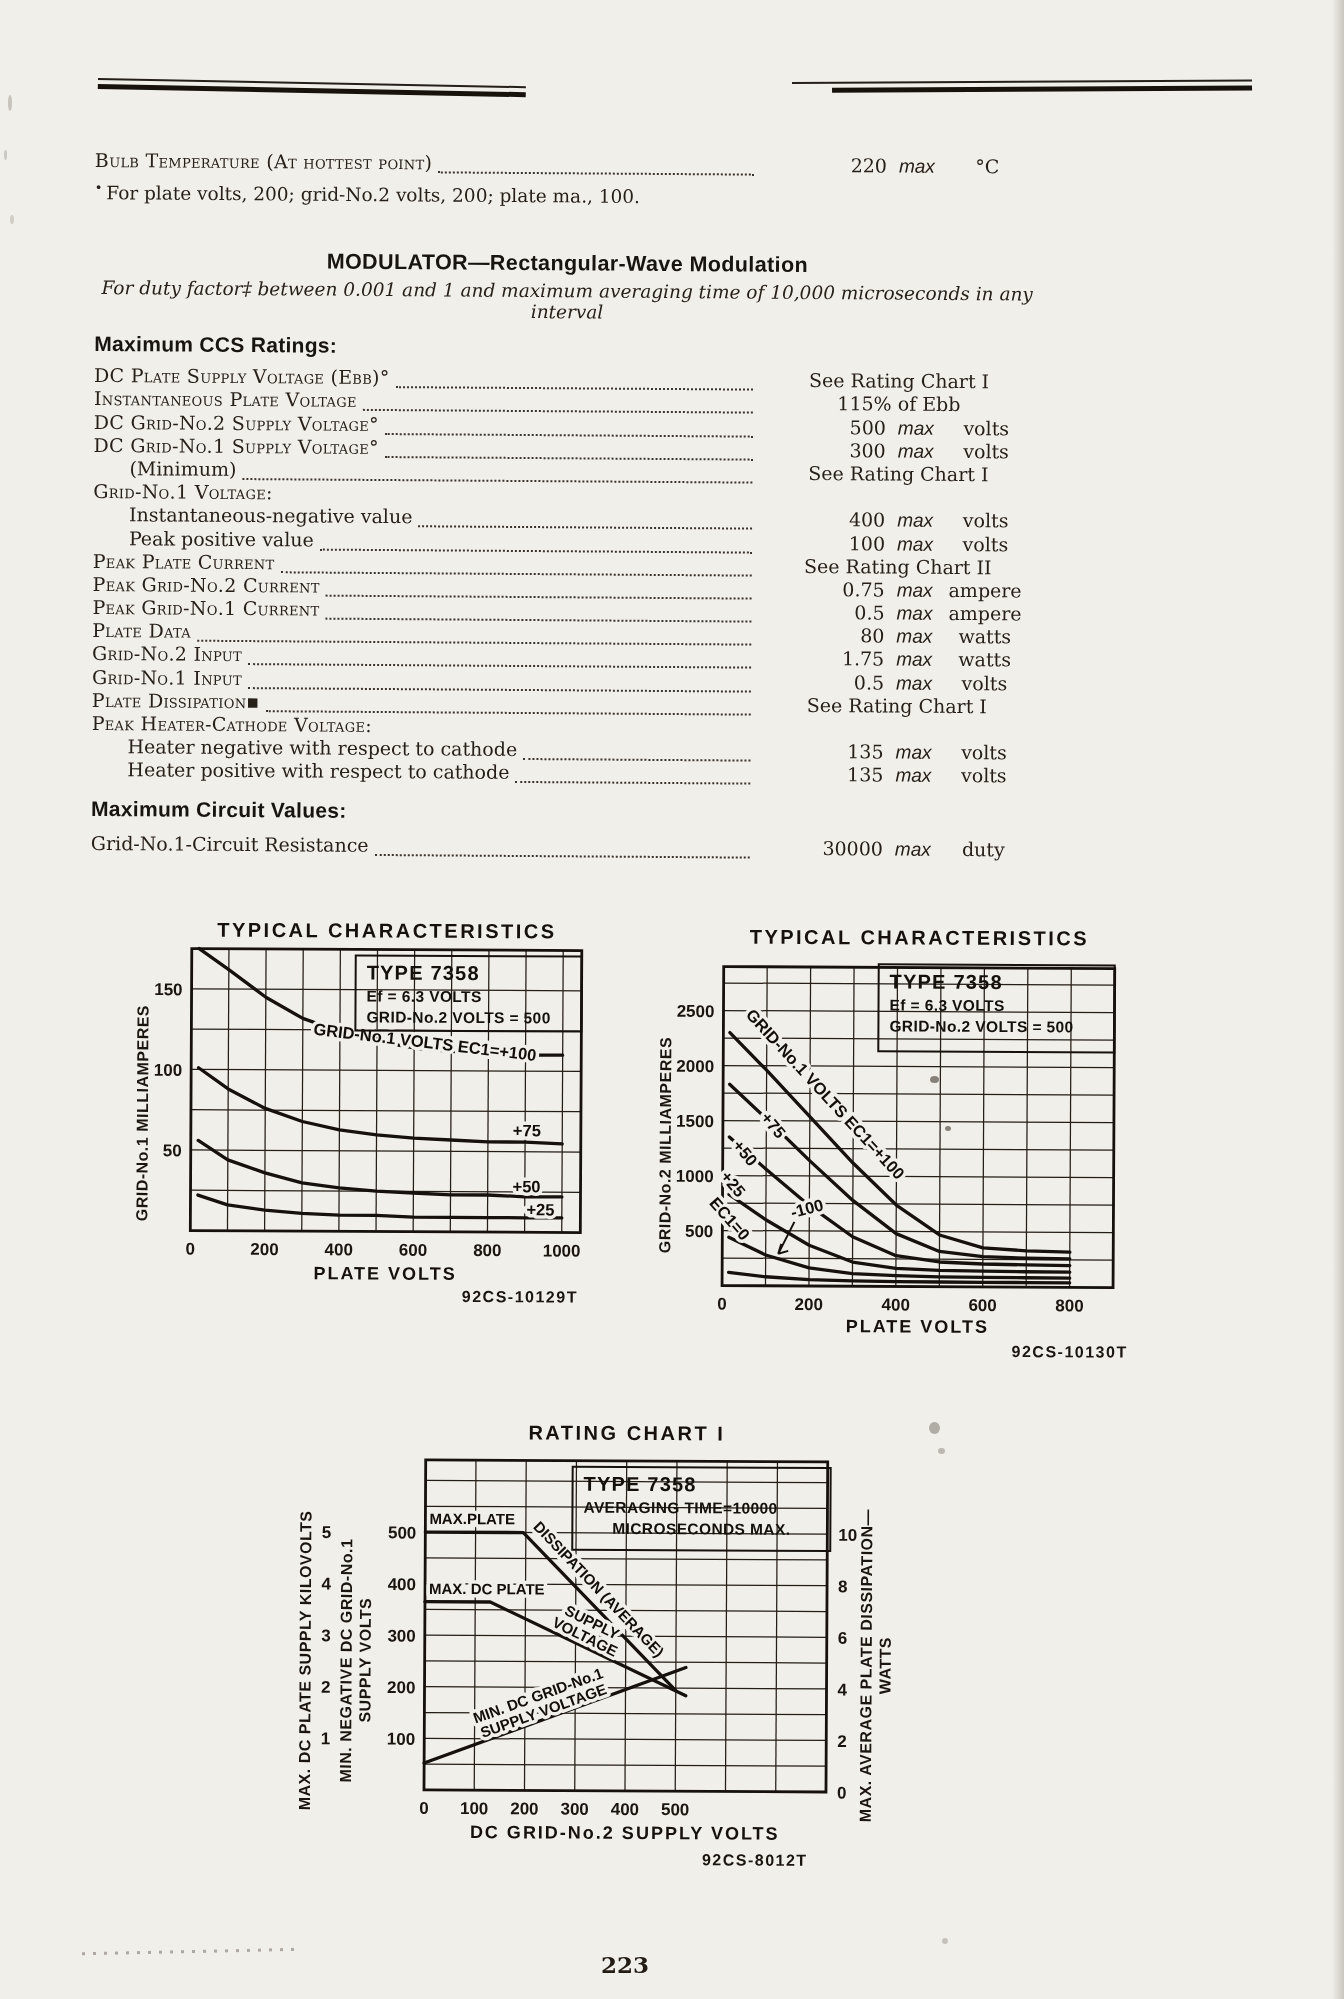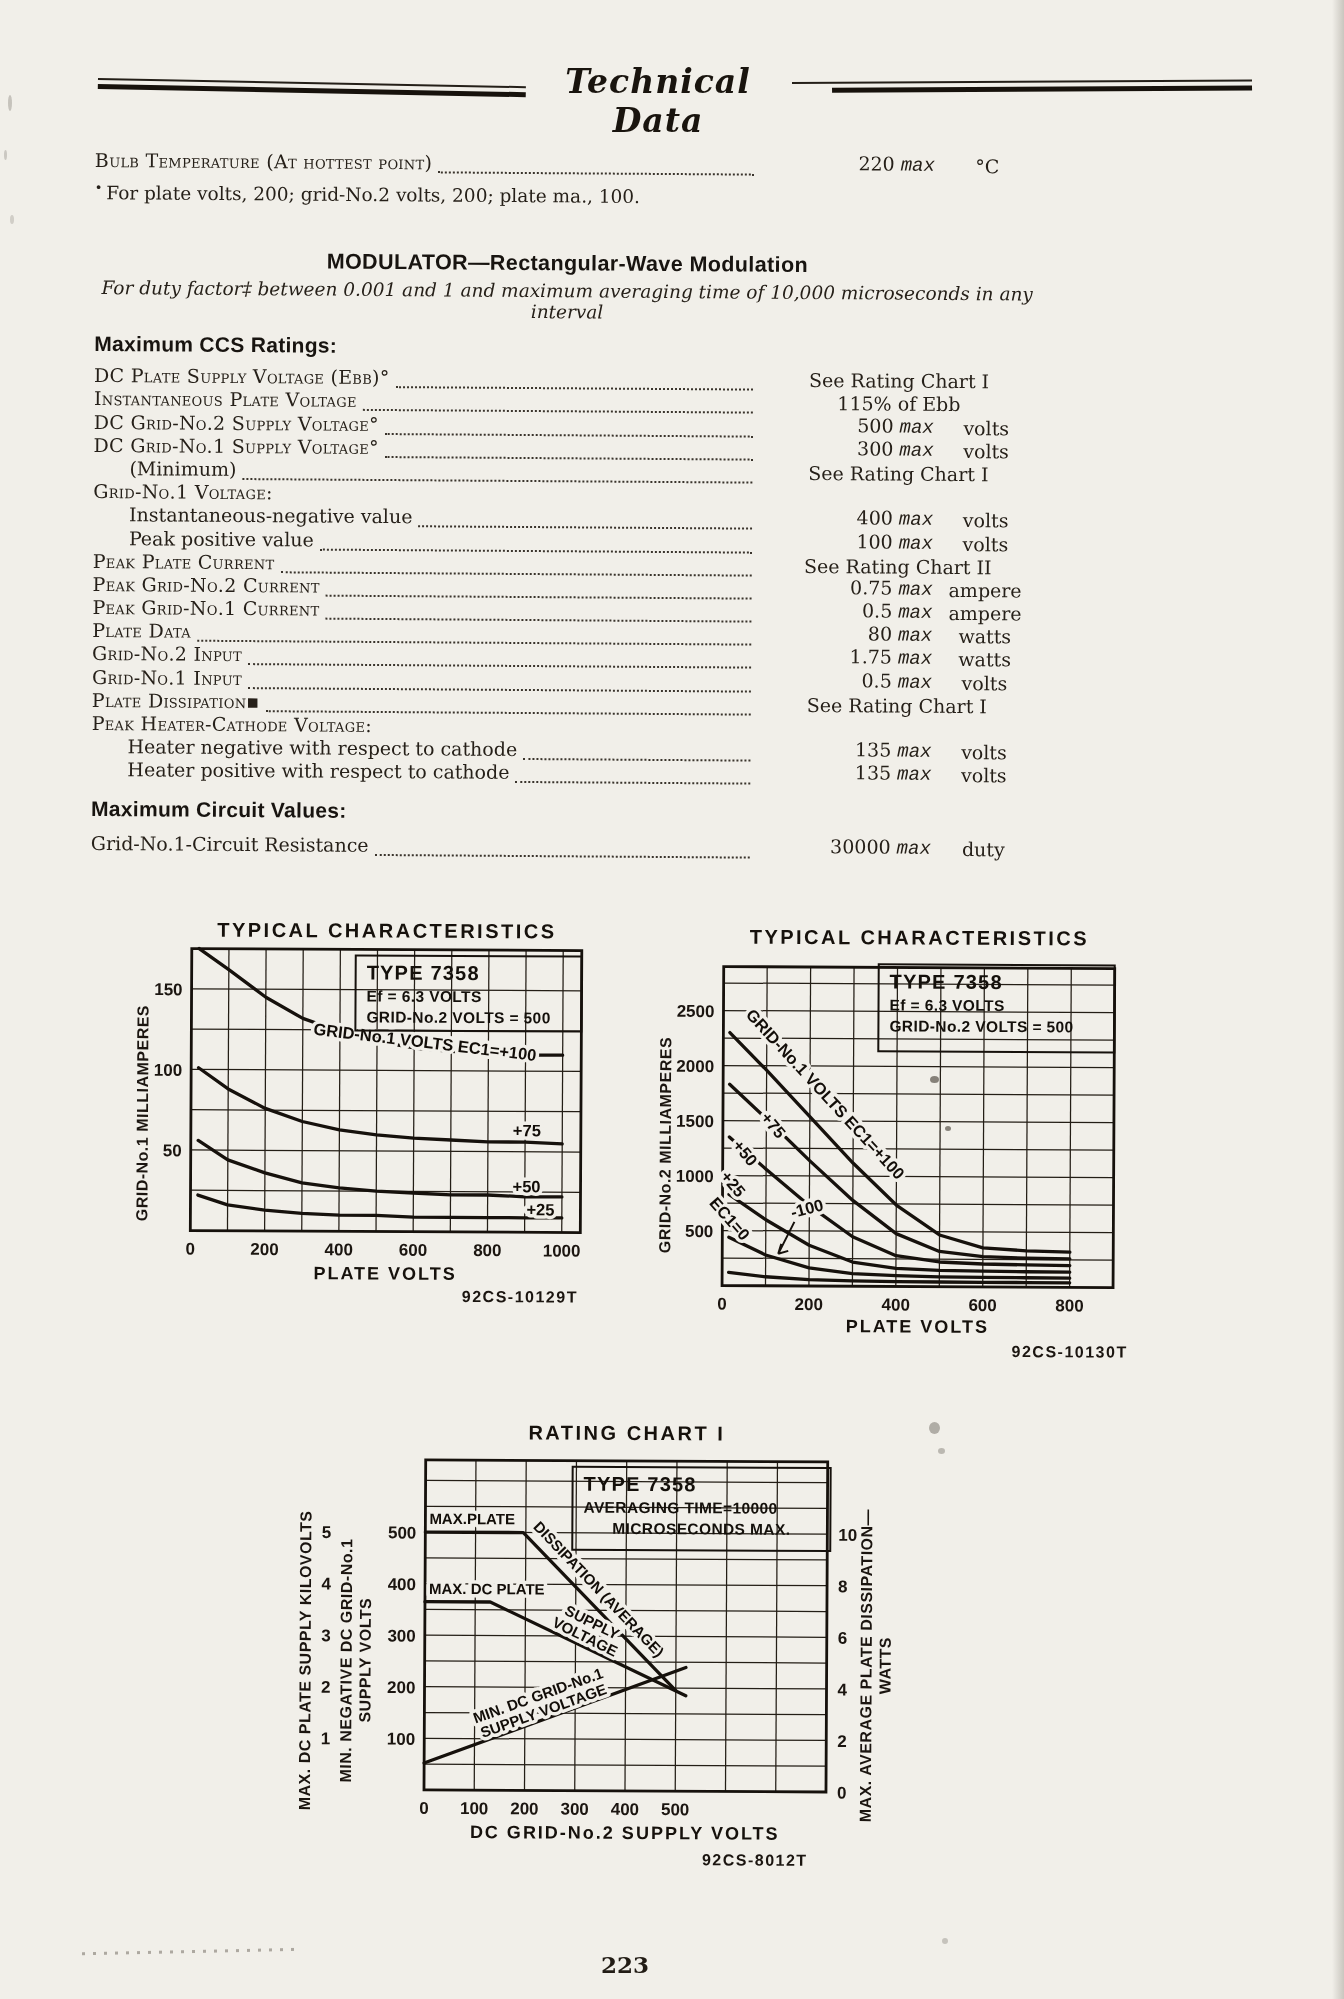--- a/index.html
+++ b/index.html
@@ -22,21 +22,21 @@
 
   
   .rrow{display:flex;align-items:flex-end;height:23.2px;font-size:19px;color:#262019;}
   .rlabel{white-space:nowrap;line-height:21px;}
   .rlabel.sc{font-variant:small-caps;letter-spacing:.3px;}
   .rlabel.ind{padding-left:36px;}
   .lead{flex:1;height:6px;margin:0 6px;border-bottom:2.6px dotted #3a342c;}
   .vcell{width:175px;text-align:right;white-space:nowrap;line-height:21px;}
   .ucell{width:105px;text-align:center;white-space:nowrap;line-height:21px;}
   .vwide{width:280px;text-align:center;white-space:nowrap;line-height:21px;}
-  .q{font-style:italic;margin-left:6px;font-family:Liberation Mono, monospace;}
+  .q{font-style:italic;margin-left:12px;font-family:Liberation Sans, sans-serif;}
   .footnote{margin-top:9px;font-size:18.5px;}
   .footnote sup{font-size:13px;margin-right:4px;}
   .modt{text-align:center;font:bold 21.5px "Liberation Sans",sans-serif;color:#181410;letter-spacing:.4px;line-height:24px;}
   .cond{text-align:center;font:italic 18.5px "DejaVu Serif",serif;margin-top:5px;}
   .hsec{font:bold 21px "Liberation Sans",sans-serif;color:#181410;margin-top:13px;letter-spacing:.3px;}
   .hsec.mt{margin-top:17px;}
   #ratings-rows{margin-top:7px;}
   #circuit-rows{margin-top:9px;}
 
   
@@ -74,21 +74,20 @@
 </head>
 <body>
 
 <div class="page">
 
   <div class="blk" style="left:0;top:0;width:1344px;height:120px">
     <div class="rule rl" style="left:98px;top:78px;width:428px">
       <div class="thin"></div>
         <div class="thick"></div>
     </div>
-    <div class="hdr-title">Technical Data</div>
     <div class="rule rr" style="left:792px;top:82px;width:460px">
       <div class="thin"></div>
         <div class="thick" style="margin-left:40px"></div>
     </div>
   </div>
 
   <div class="blk tiltA" style="left:95px;top:148px;width:945px">
     <div id="bulb-row">
         <div class="rrow">
           <span class="rlabel sc">Bulb Temperature (At hottest point)</span>

